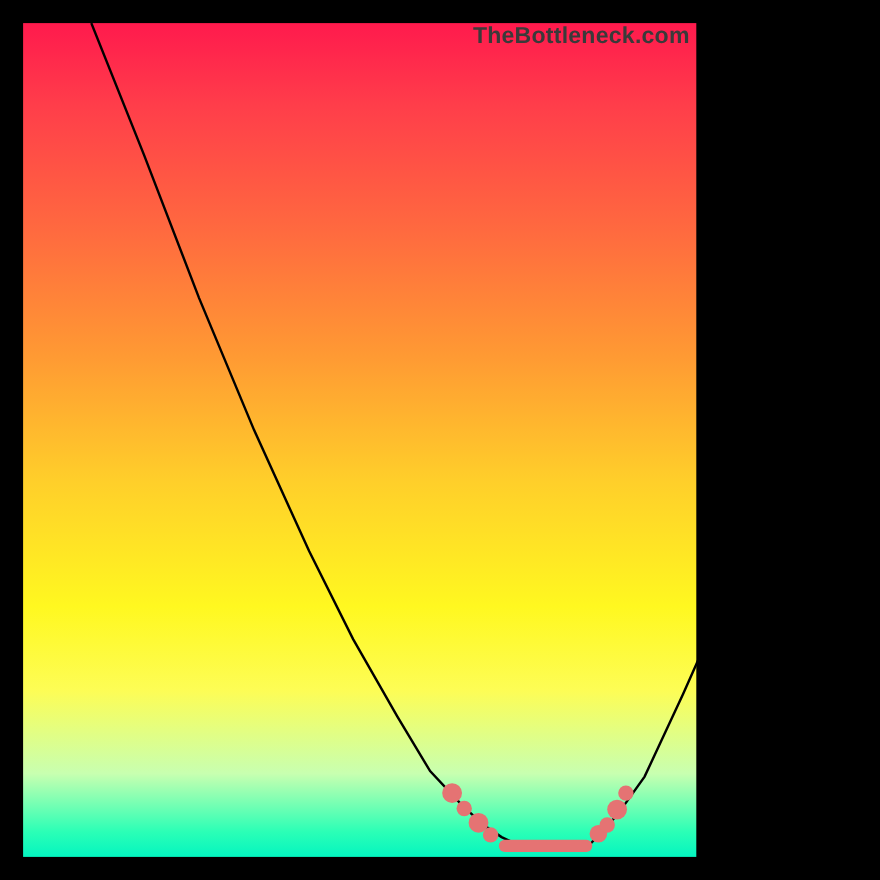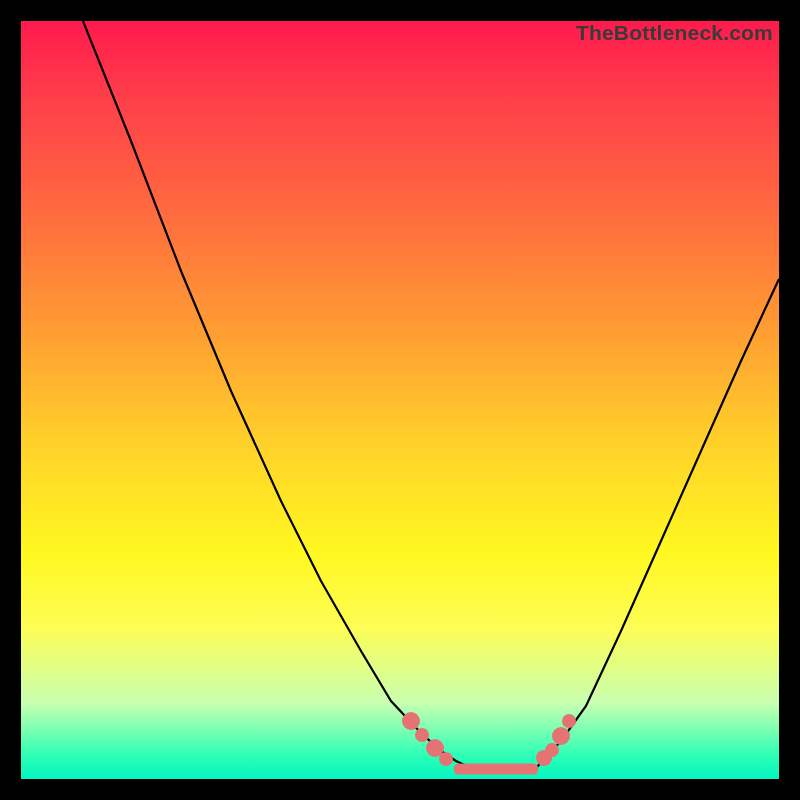--- a/index.html
+++ b/index.html
@@ -8,21 +8,21 @@
     width: 800px;
     height: 800px;
     background: #000;
     overflow: hidden;
     font-family: Arial, Helvetica, sans-serif;
   }
   .frame {
     position: absolute;
     left: 21px;
     top: 21px;
-    width: 758px;
+    width: 612px;
     height: 758px;
     background: linear-gradient(to bottom,
       #ff1a4d 0%,
       #ff3e4a 10%,
       #ff6a3f 25%,
       #ff9a33 40%,
       #ffcf2a 55%,
       #fff820 70%,
       #fdfd55 80%,
       #c8ffb0 90%,

